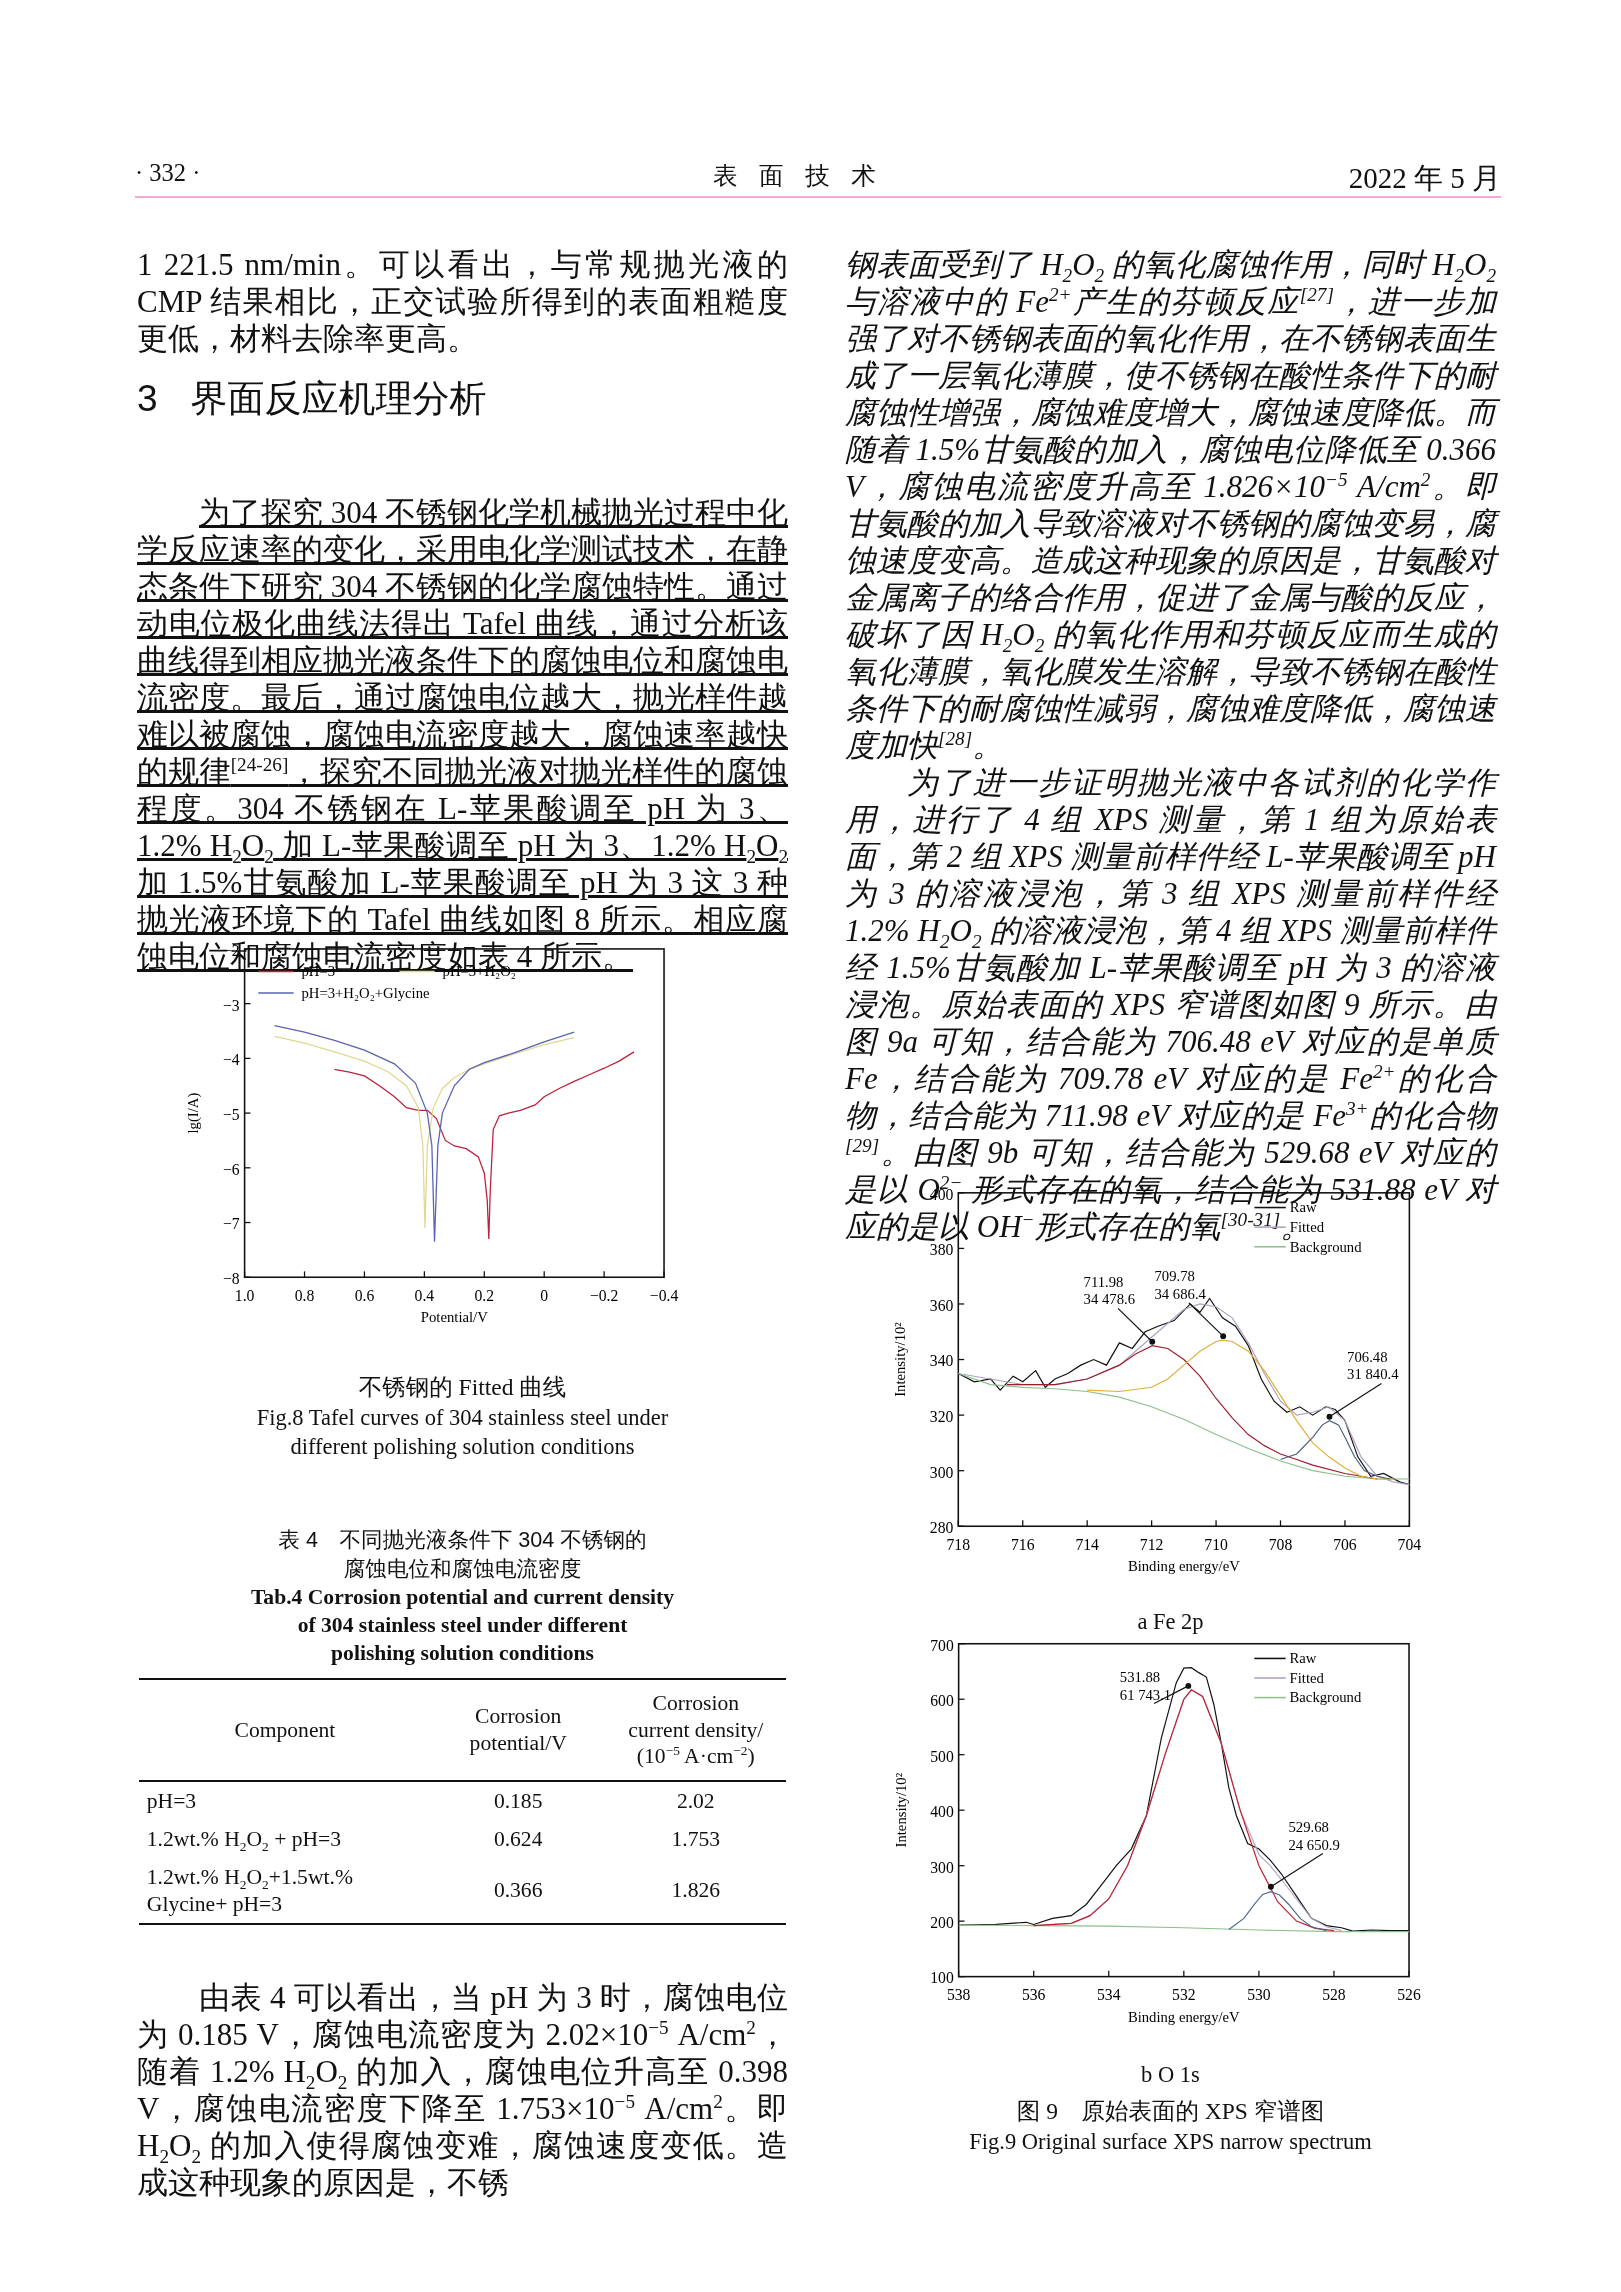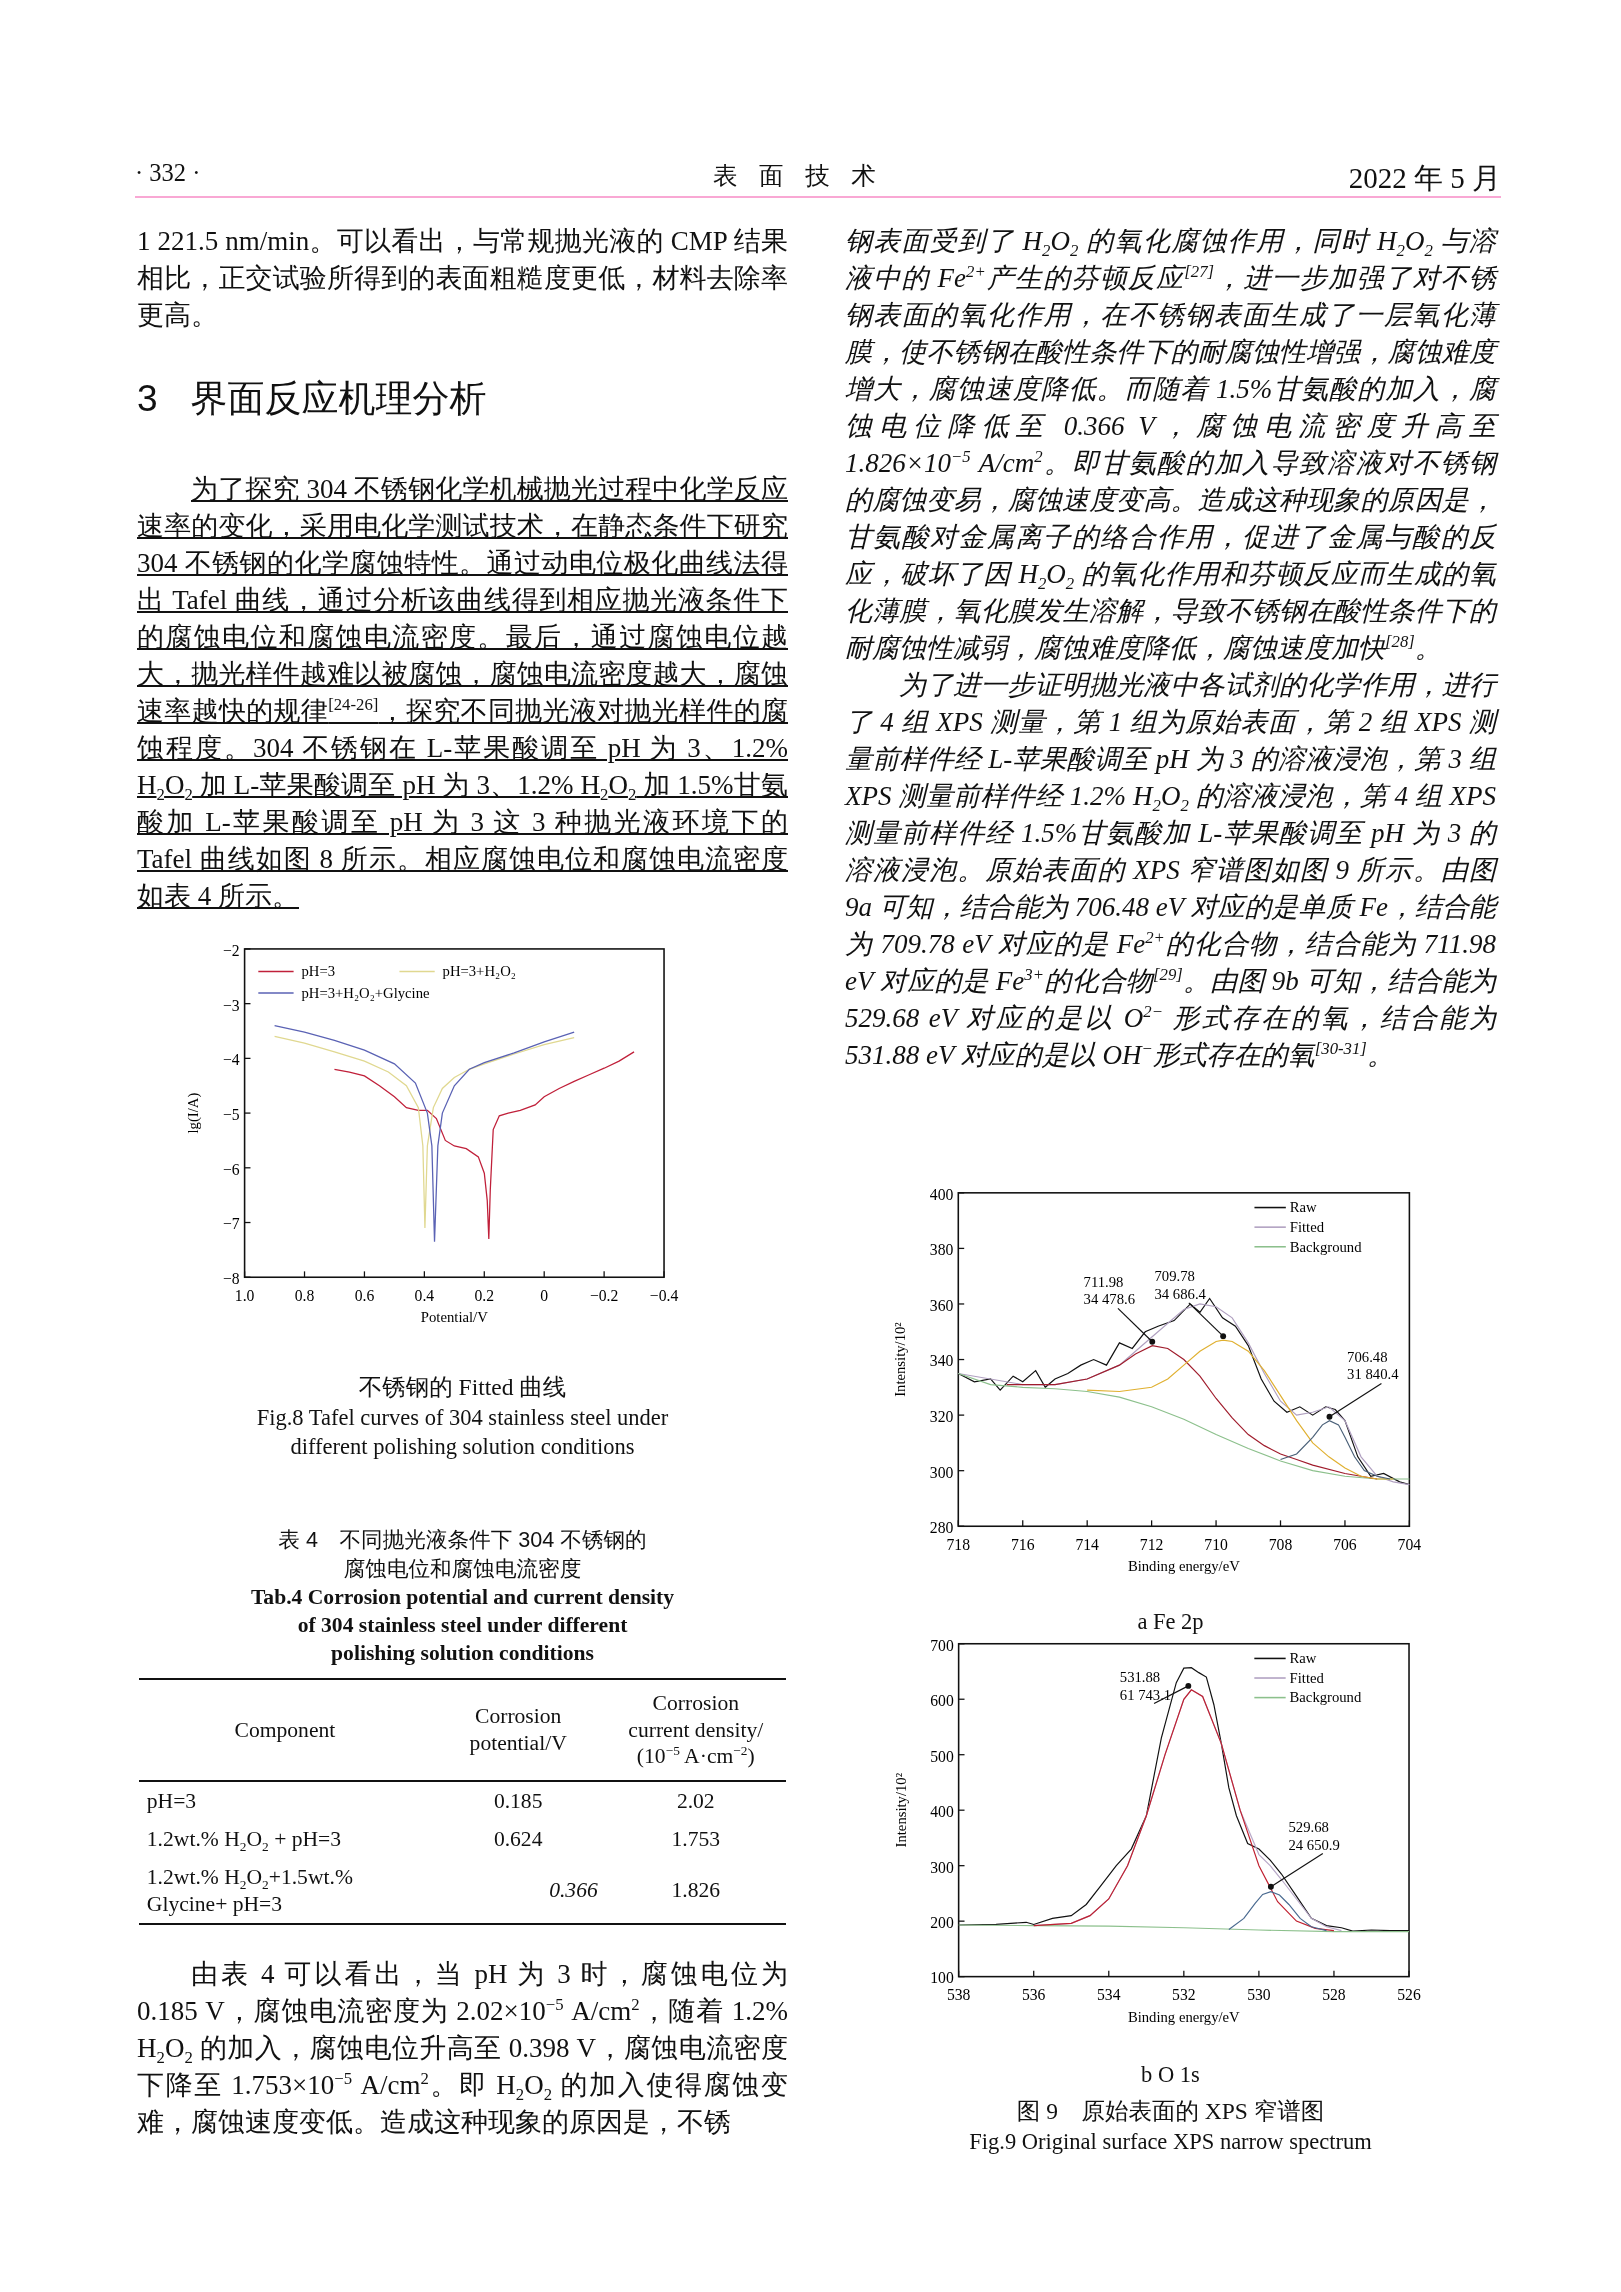--- a/index.html
+++ b/index.html
@@ -3,21 +3,21 @@
 <meta charset="utf-8">
 <style>
   html, body { margin:0; padding:0; background:#fff; }
   body { width:1621px; height:2293px; position:relative; overflow:hidden;
          font-family:"Liberation Serif","DejaVu Serif",serif; color:#111; }
   .abs { position:absolute; }
   .header { left:135px; top:157px; width:1366px; height:39px; border-bottom:2px solid #f9a8d4; }
   .hdr-l { left:0; top:2px; font-size:24.5px; }
   .hdr-c { left:578px; top:2px; font-size:24.5px; letter-spacing:21.6px; }
   .hdr-r { right:0; top:2px; font-size:29px; }
-  .col { font-size:27px; line-height:37px; text-align:justify; }
+  .col { font-size:31px; line-height:37px; text-align:justify;margin-top:23px; }
   .col p { margin:0; }
   .indent { text-indent:2em; }
   .left-col { left:137px; width:651px; }
   .right-col { left:845px; width:651px; }
   .sec-title { left:137px; top:374px; font-family:"Liberation Sans","DejaVu Sans",sans-serif; font-size:37px; }
   .sec-title .num { margin-right:33px; }
   sub, sup { font-size:62%; line-height:0; }
   .cap { text-align:center; font-size:22.5px; line-height:29px; }
   .cap-zh { font-size:23.5px; line-height:31px; }
   .tab-cap-zh { font-family:"Liberation Sans","DejaVu Sans",sans-serif; font-size:21.6px; line-height:29px; }
@@ -131,21 +131,21 @@
     <tr>
       <td><span>1.2wt.% H</span><sub>2</sub><span>O</span><sub>2</sub><span> + pH=3</span></td>
       <td style="text-align:center;">0.624</td>
       <td style="text-align:center;">1.753</td>
     </tr>
     <tr>
       <td>
           <div><span>1.2wt.% H</span><sub>2</sub><span>O</span><sub>2</sub><span>+1.5wt.%</span></div>
           <div>Glycine+ pH=3</div>
         </td>
-      <td style="text-align:right;font-style:italic;">0.366</td>
+      <td style="text-align:center;">0.366</td>
       <td style="text-align:center;">1.826</td>
     </tr>
   </tbody>
 </table>
 
 <div class="abs col left-col" style="top:1956px;">
   <p class="indent"><span>由表 4 可以看出，当 pH 为 3 时，腐蚀电位为 0.185 V，腐蚀电流密度为 2.02×10</span><sup>−5</sup><span> A/cm</span><sup>2</sup><span>，随着 1.2% H</span><sub>2</sub><span>O</span><sub>2</sub><span> 的加入，腐蚀电位升高至 0.398 V，腐蚀电流密度下降至 1.753×10</span><sup>−5</sup><span> A/cm</span><sup>2</sup><span>。即 H</span><sub>2</sub><span>O</span><sub>2</sub><span> 的加入使得腐蚀变难，腐蚀速度变低。造成这种现象的原因是，不锈</span></p>
 </div>
 
 <div class="abs col right-col" style="top:223px;font-style:italic;">

